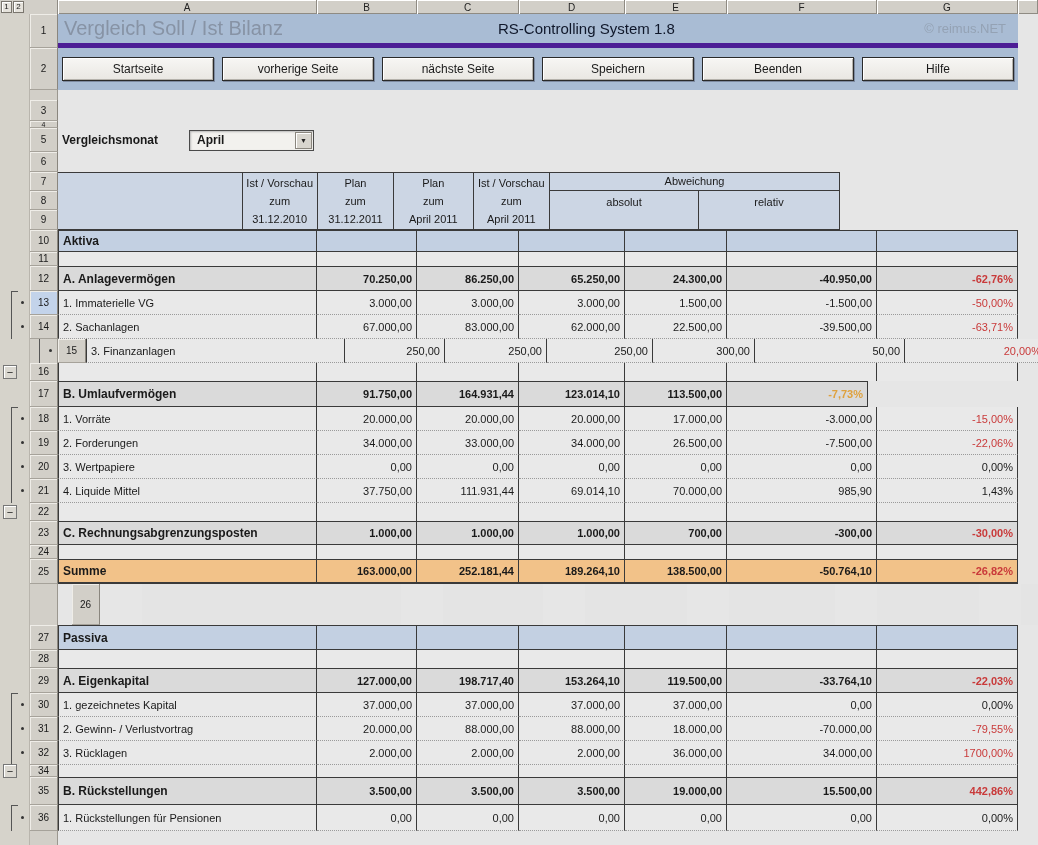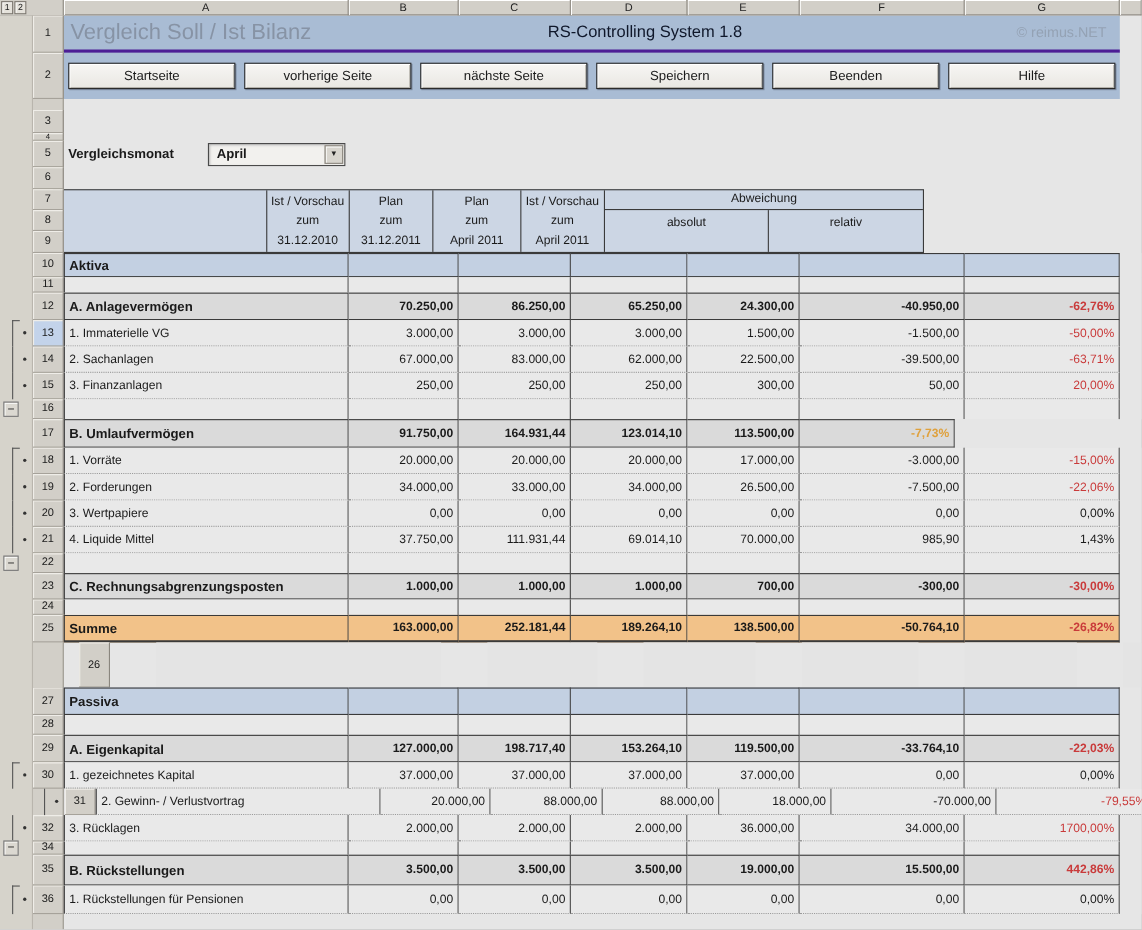--- a/index.html
+++ b/index.html
@@ -21,21 +21,21 @@
   .colheaders{position:absolute; left:0; top:0; width:1038px; height:14px; background:var(--chrome); border-bottom:1px solid #8f8b83; display:flex; z-index:5;}
   .corner{width:58px; height:14px; display:flex; align-items:center; gap:1px; padding-left:1px; border-right:1px solid #8f8b83; background:var(--chrome);}
   .lvlbtn{width:11px; height:12px; border:1px solid #7a766e; background:#e5e2db; box-shadow:inset 1px 1px 0 #fff; font-size:8px; line-height:10px; text-align:center; cursor:pointer;}
   .colcell{height:14px; border-right:1px solid #8f8b83; box-shadow:inset 1px 1px 0 #fff; display:flex; align-items:center; justify-content:center; font-size:10px; color:#222;}
 
   
   .numcell{position:absolute; left:30px; width:28px; background:var(--chrome); border-right:1px solid var(--chrome-dark); border-bottom:1px solid #a6a29a; box-shadow:inset 1px 1px 0 #efede8; display:flex; align-items:center; justify-content:center; font-size:10px; z-index:4;}
 
   
   .band{position:absolute; left:58px; width:960px; background:var(--band-blue); z-index:1;}
-  .titleband{top:14px; height:34px; display:flex; align-items:center; border-bottom:3px solid #4c1d95;}
+  .titleband{top:14px; height:34px; display:flex; align-items:center; border-bottom:5px solid #4c1d95;}
   .page-title{font-size:20px; color:#8793a5; padding-left:6px; flex:0 0 440px; white-space:nowrap;}
   .system-label{font-size:15px; color:#0f172a; flex:1; text-align:left;}
   .copyright{font-size:13px; color:#94a2b4; padding-right:12px;}
   .toolband{top:48px; height:42px; display:flex; align-items:center; justify-content:space-between; padding:0 4px;}
   .xbtn{width:152px; height:24px; background:linear-gradient(#f7f6f4,#e9e7e2); border:1px solid #2a2a2a; box-shadow:inset 1px 1px 0 #ffffff, inset -1px -1px 0 #b5b2ab, 1px 1px 0 #7d8aa0; display:flex; align-items:center; justify-content:center; font-size:12px; cursor:pointer;}
 
   
   .monthrow{position:absolute; left:58px; top:128px; width:960px; height:24px; z-index:2; display:flex; align-items:center;}
   .month-label{font-weight:bold; font-size:12px; padding-left:4px; width:131px;}
   .combo{width:125px; height:21px; border:1px solid #4a4a4a; background:#f2f1ee; box-shadow:inset 1px 1px 2px #b9b9b9; display:flex; align-items:center; cursor:pointer;}
@@ -231,21 +231,21 @@
         <div class="ncell">14</div>
         <div class="tcell cell-a">2. Sachanlagen</div>
         <div class="tcell num cell-b">67.000,00</div>
         <div class="tcell num cell-c">83.000,00</div>
         <div class="tcell num cell-d">62.000,00</div>
         <div class="tcell num cell-e">22.500,00</div>
         <div class="tcell num cell-f">-39.500,00</div>
         <div class="tcell num cell-g rel-red">-63,71%</div>
         <div class="sliver"></div>
       </div>
-      <div class="trow row-item" style="height: 24px;">
+      <div class="trow row-item" style="height: 24px; padding-left: 28px;">
         <div class="ocell">
           <span class="oline"></span>
           <span class="odot"></span>
         </div>
         <div class="ncell">15</div>
         <div class="tcell cell-a">3. Finanzanlagen</div>
         <div class="tcell num cell-b">250,00</div>
         <div class="tcell num cell-c">250,00</div>
         <div class="tcell num cell-d">250,00</div>
         <div class="tcell num cell-e">300,00</div>
@@ -446,21 +446,21 @@
         <div class="ncell">30</div>
         <div class="tcell cell-a">1. gezeichnetes Kapital</div>
         <div class="tcell num cell-b">37.000,00</div>
         <div class="tcell num cell-c">37.000,00</div>
         <div class="tcell num cell-d">37.000,00</div>
         <div class="tcell num cell-e">37.000,00</div>
         <div class="tcell num cell-f">0,00</div>
         <div class="tcell num cell-g rel-black">0,00%</div>
         <div class="sliver"></div>
       </div>
-      <div class="trow row-item" style="height: 24px; padding-left: 29px;">
+      <div class="trow row-item" style="height: 24px;">
         <div class="ocell">
           <span class="oline"></span>
           <span class="odot"></span>
         </div>
         <div class="ncell">31</div>
         <div class="tcell cell-a">2. Gewinn- / Verlustvortrag</div>
         <div class="tcell num cell-b">20.000,00</div>
         <div class="tcell num cell-c">88.000,00</div>
         <div class="tcell num cell-d">88.000,00</div>
         <div class="tcell num cell-e">18.000,00</div>

